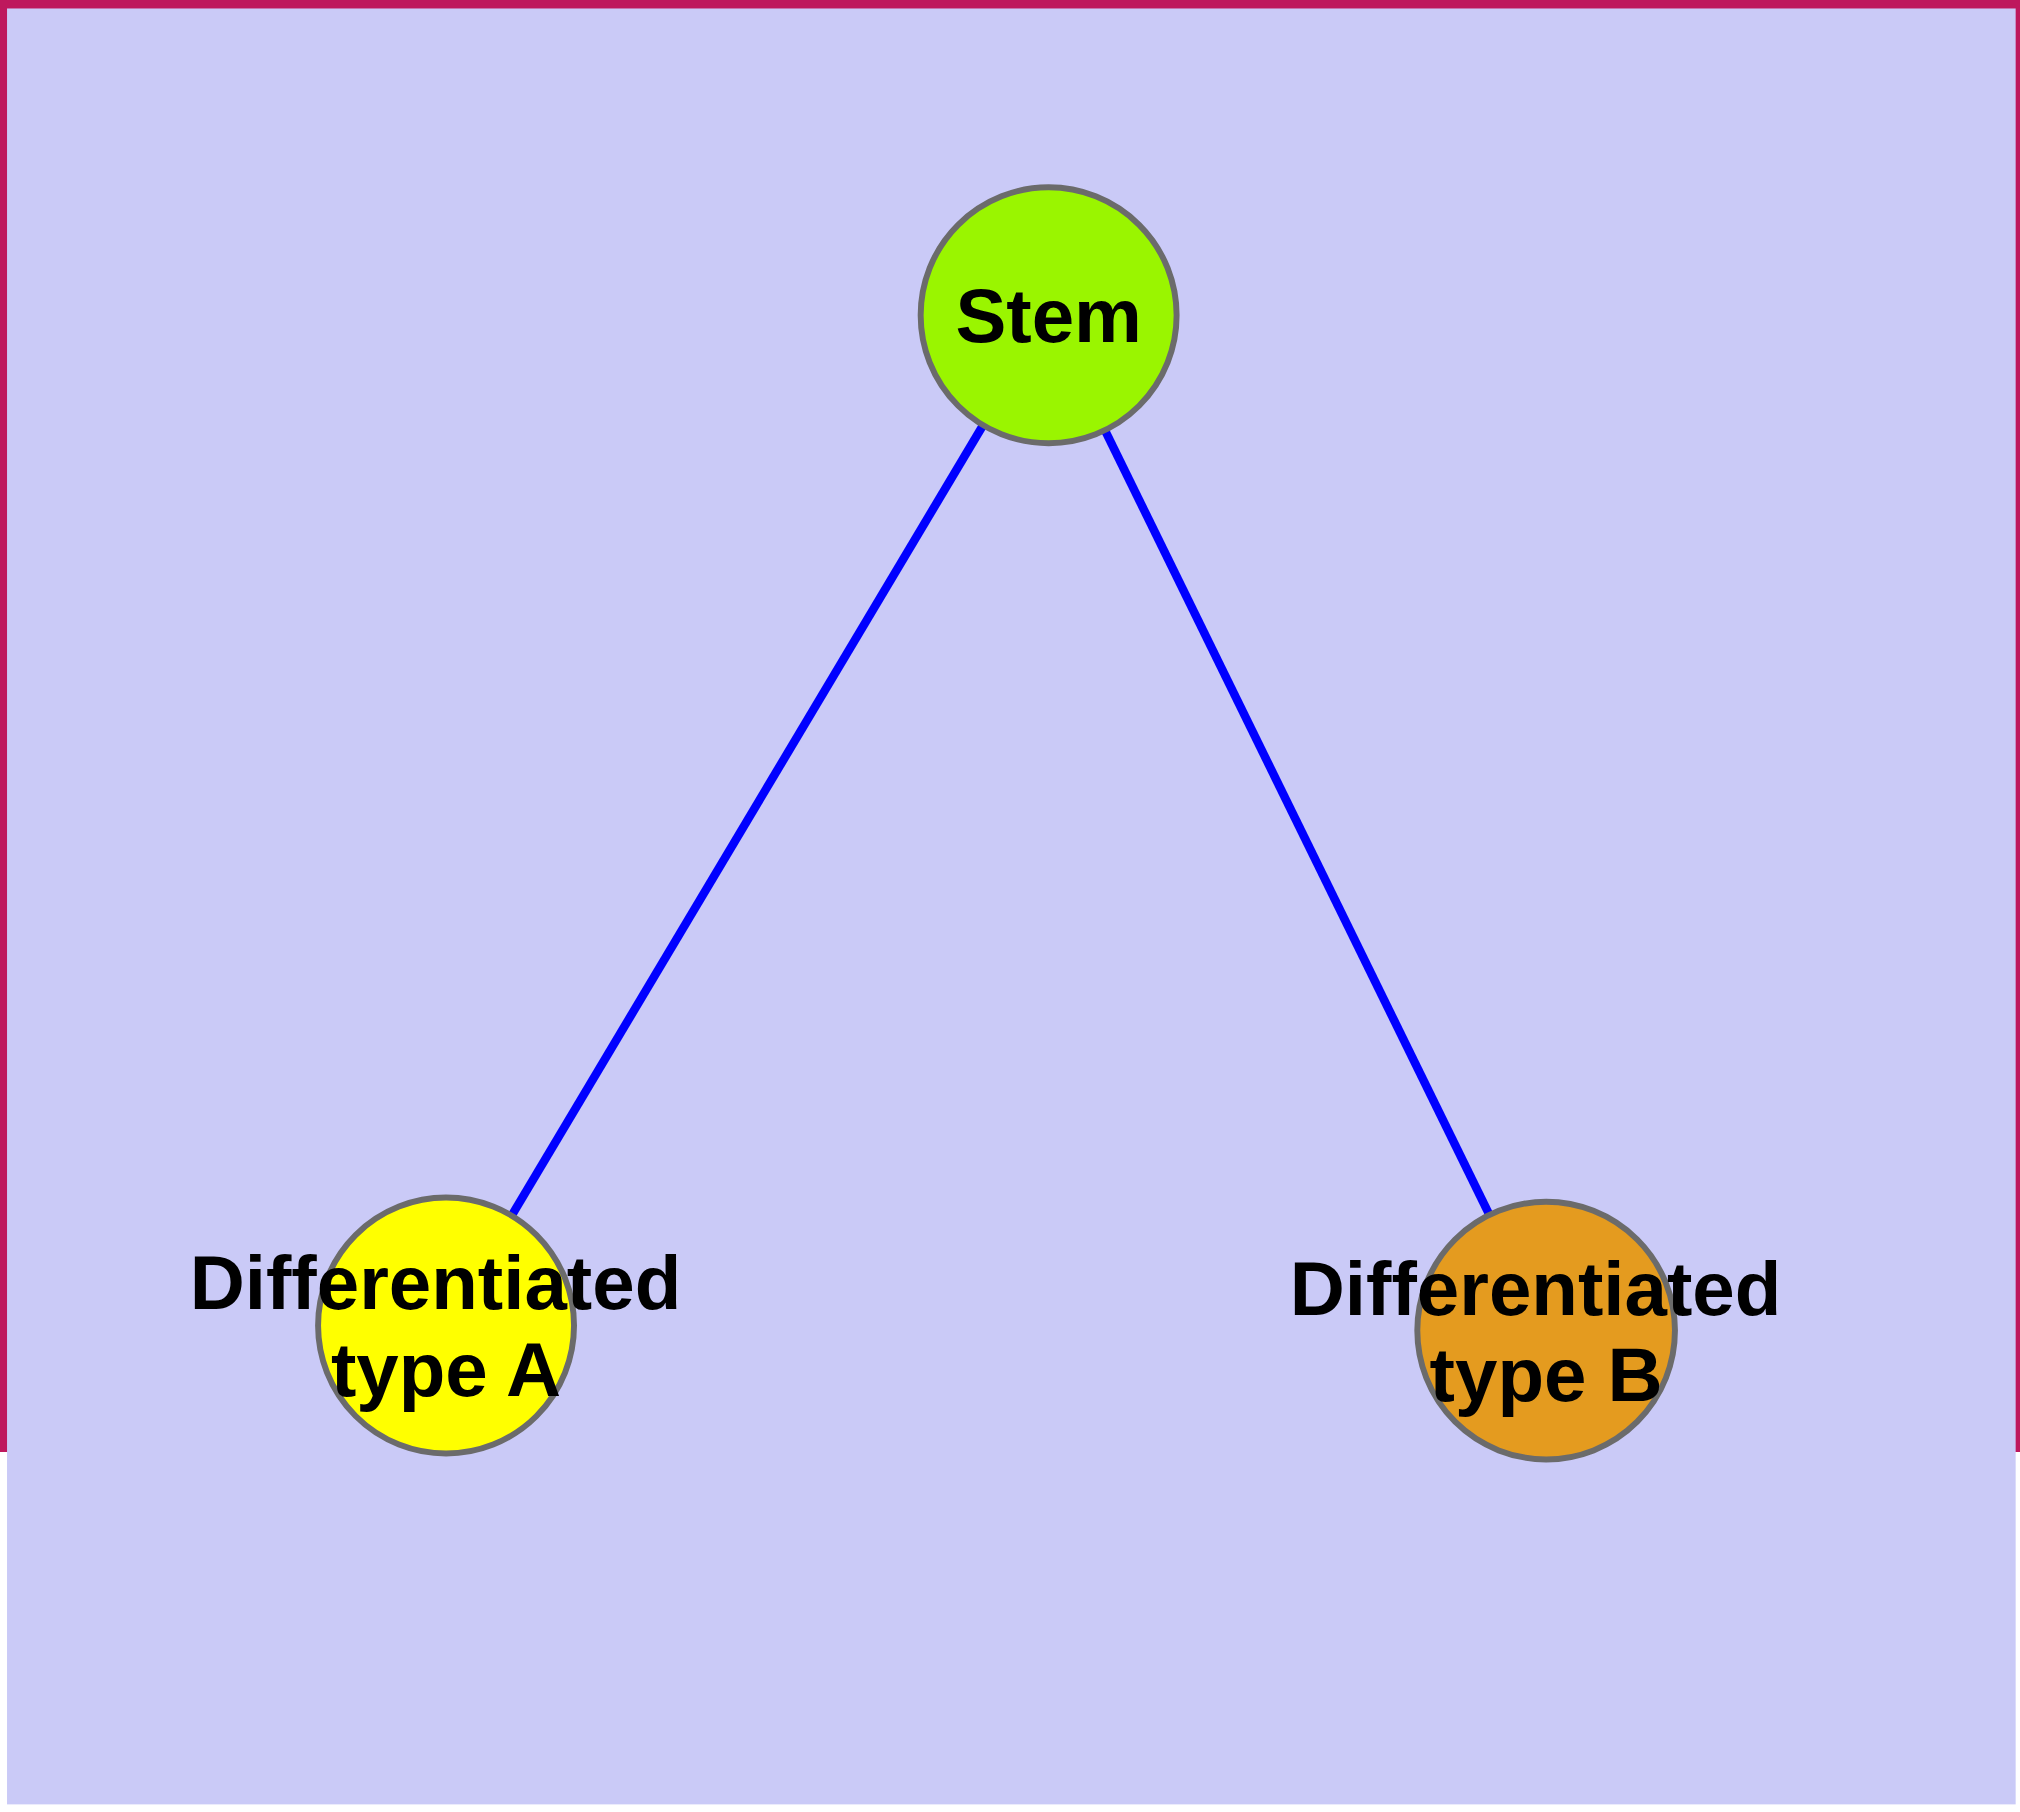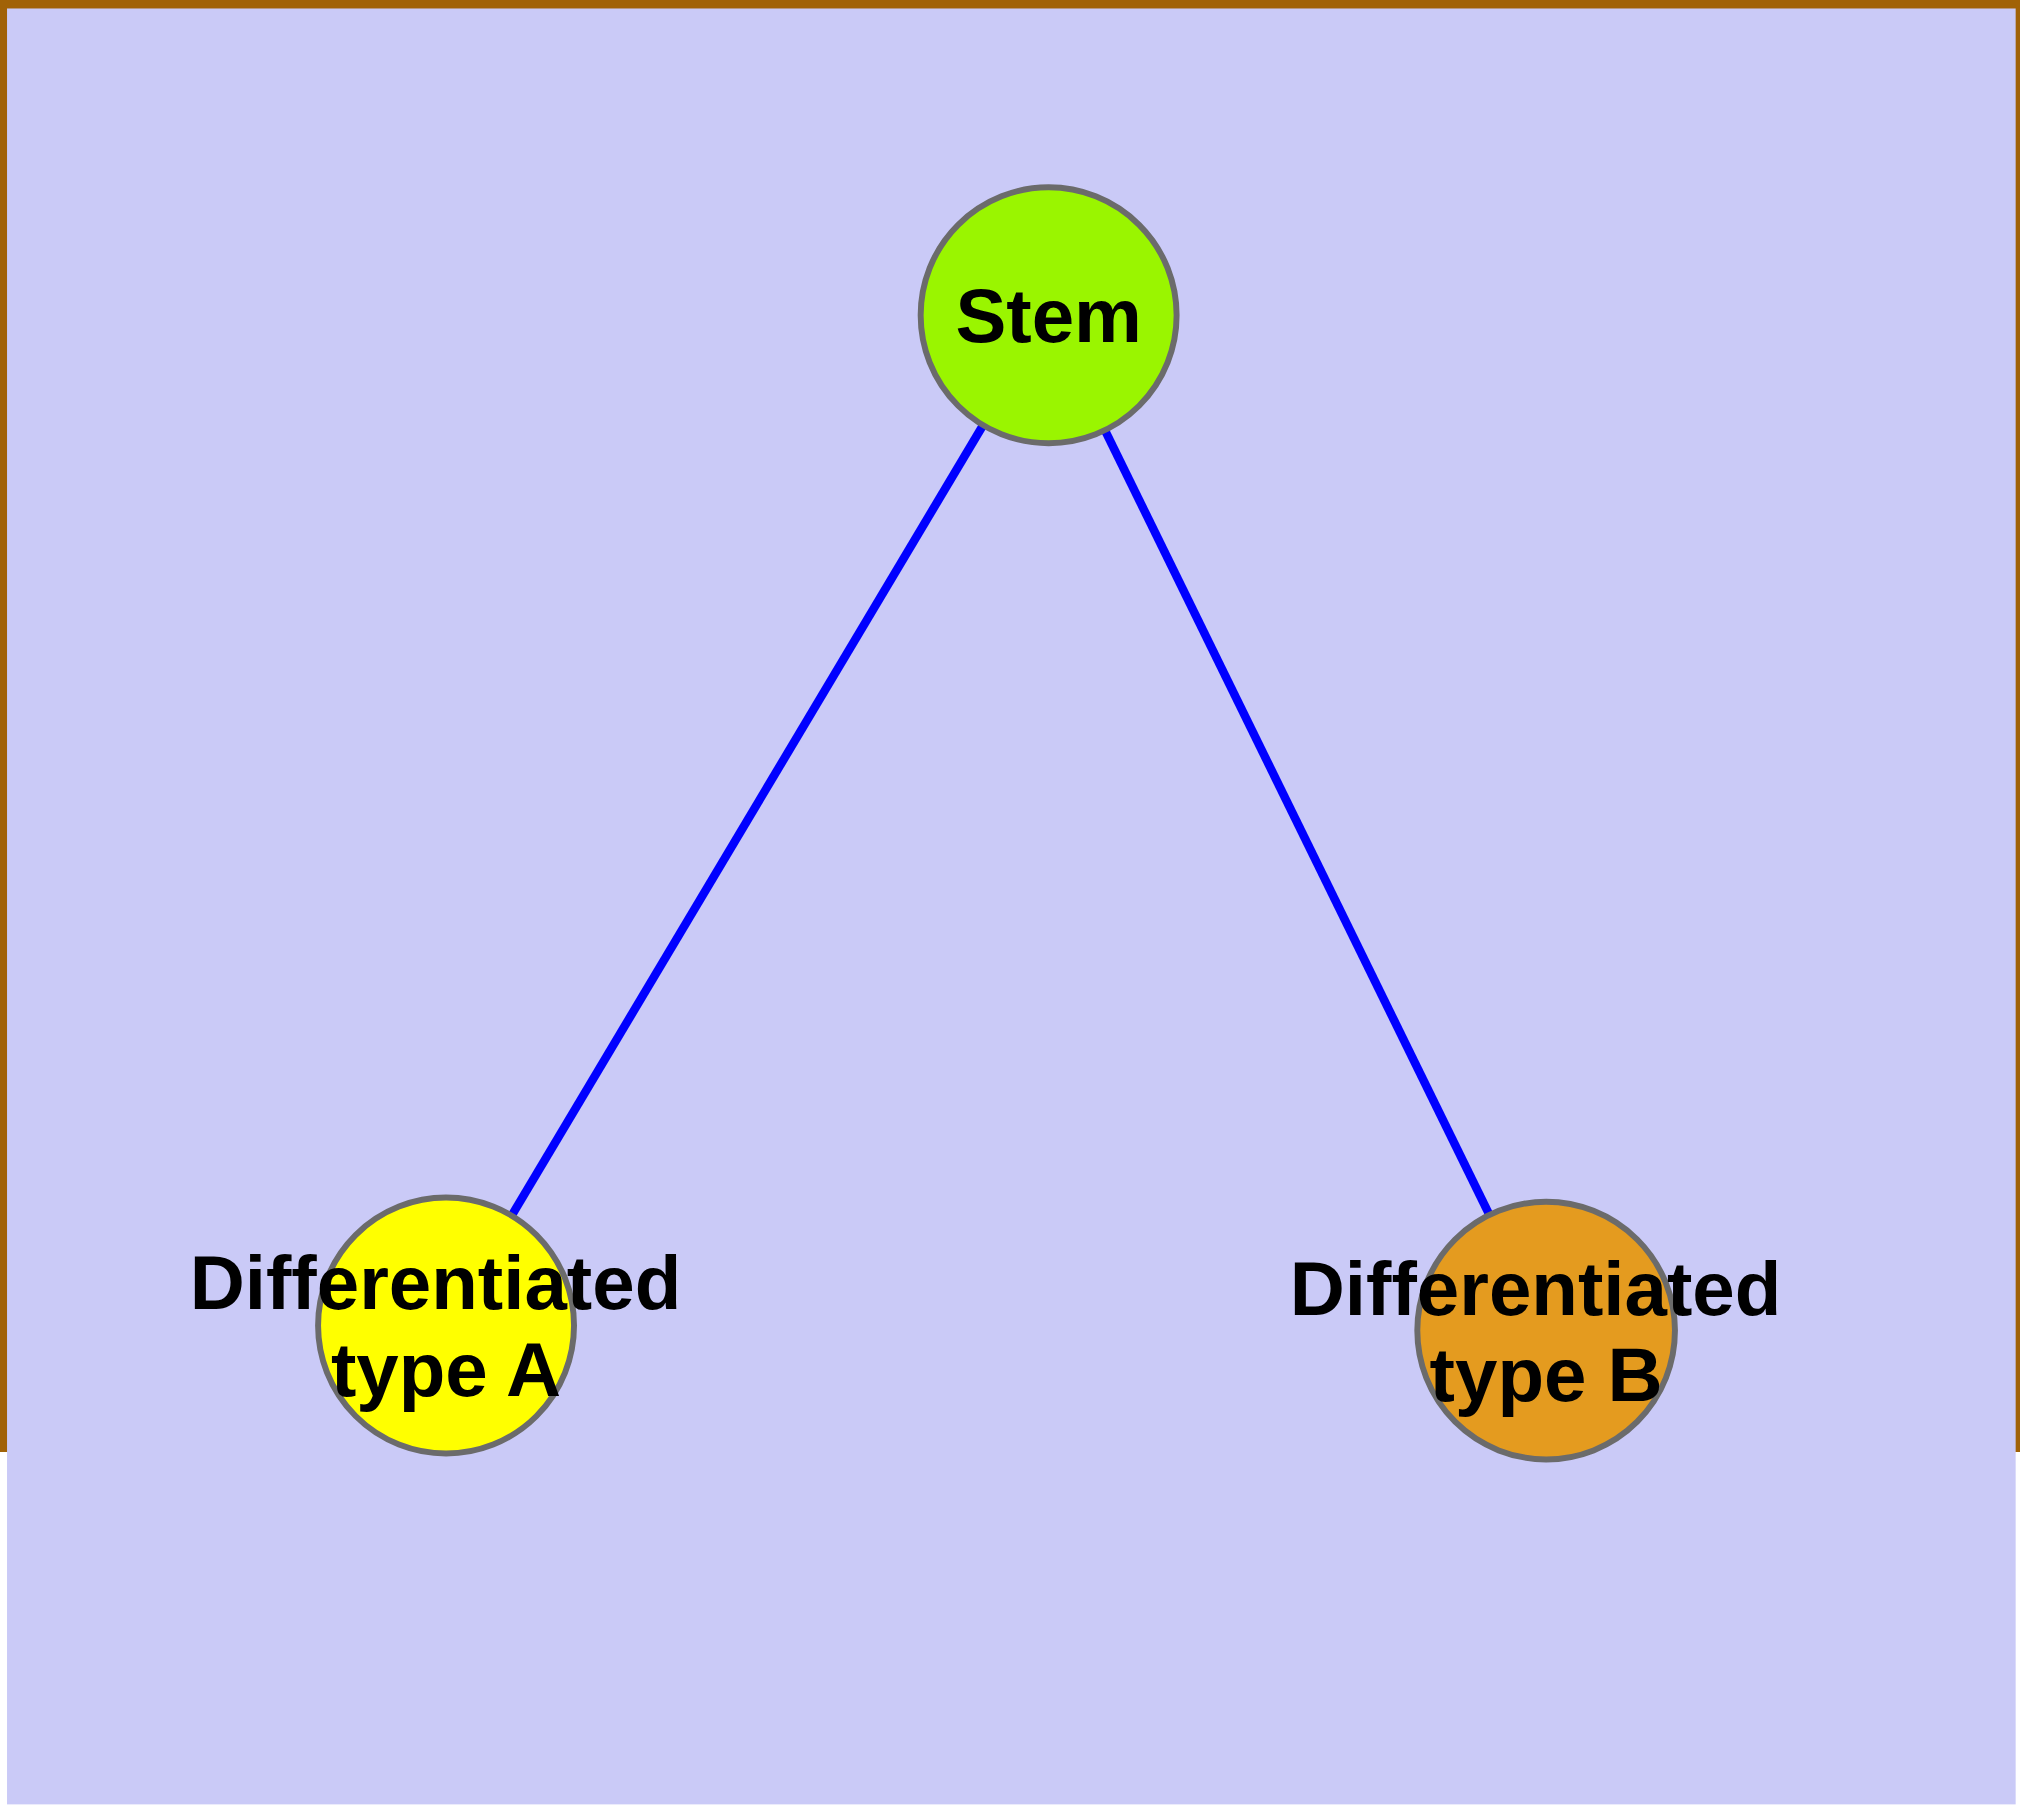--- a/index.html
+++ b/index.html
@@ -8,21 +8,21 @@
     width: 2021px;
     height: 1812px;
     overflow: hidden;
     font-family: "Liberation Sans", sans-serif;
   }
   body { background: #ffffff; }
   .page {
     width: 2021px;
     height: 1452px;
     position: relative;
-    background: #a16207;
+    background: #be185d;
   }
   svg.diagram {
     display: block;
     width: 2021px;
     height: 1812px;
   }
   .edge {
     stroke-width: 10px;
     fill: none;
     stroke-linecap: butt;

